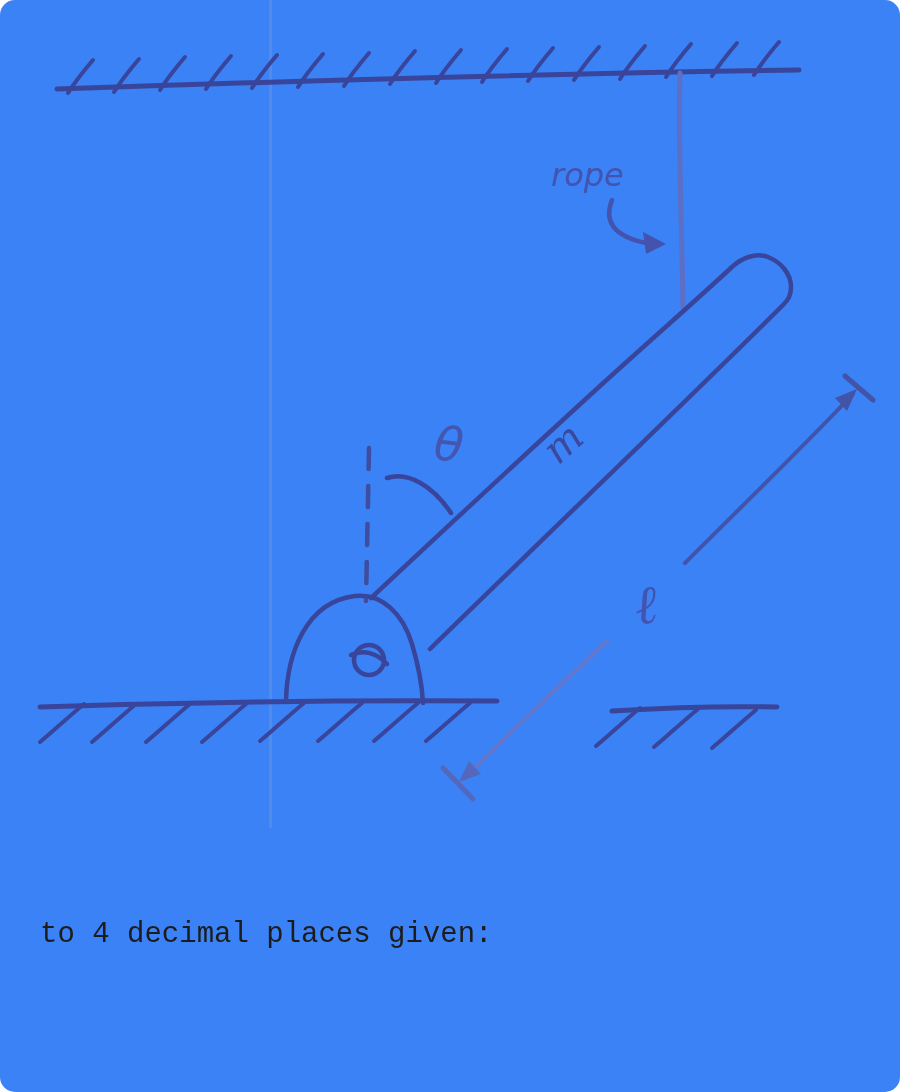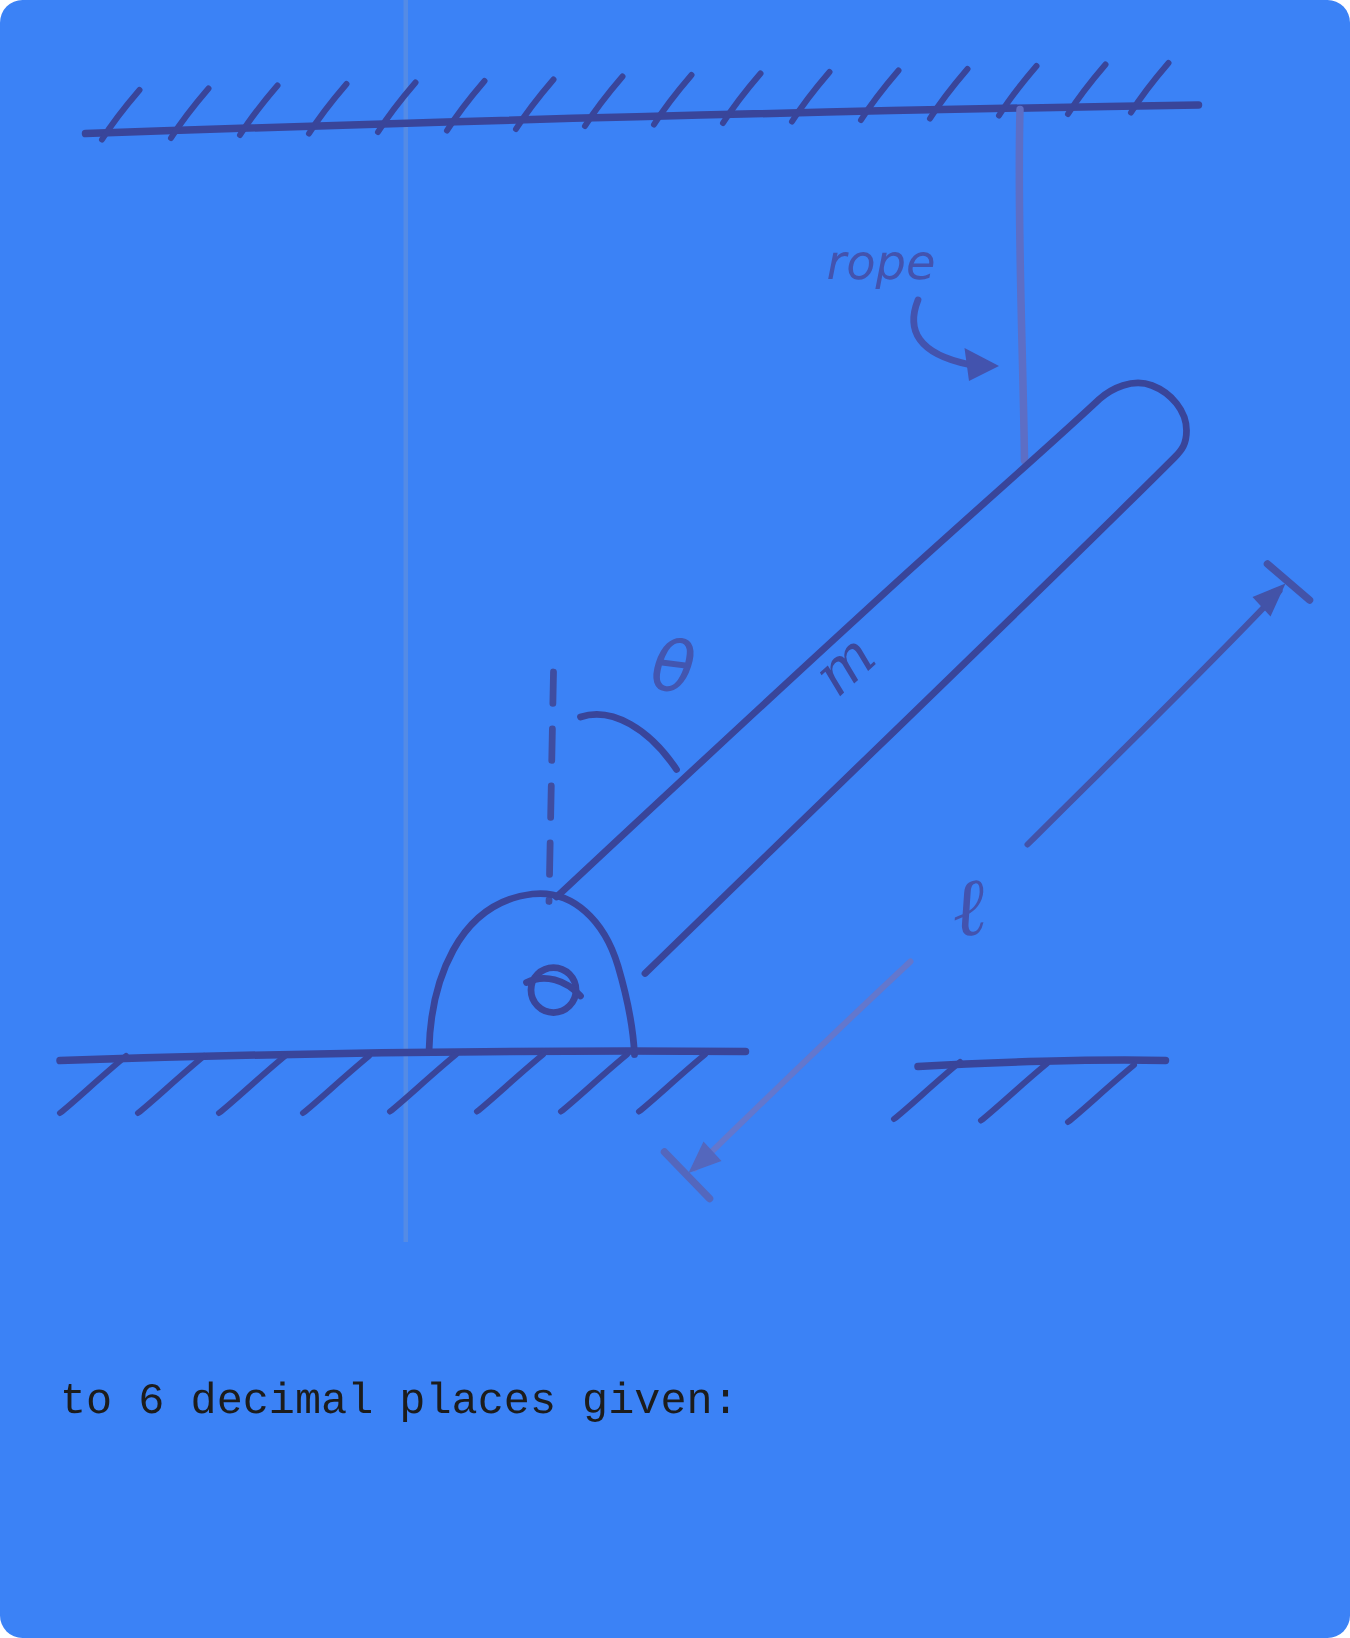--- a/index.html
+++ b/index.html
@@ -130,18 +130,18 @@
       <polygon points="857,389 847,411 835,398" fill="#4353a8" stroke="none"></polygon>
       <path d="M845,376 L873,400" stroke="#4353a8" stroke-width="5"></path>
       <polygon points="459,782 481,774 469,761" fill="#5467bd" stroke="none"></polygon>
       <path d="M443,768 L473,799" stroke="#5467bd" stroke-width="5"></path>
     </g>
 
     <text class="hand-serif" x="634" y="623" font-size="54" fill="#4353ae" transform="rotate(-6 650 600)">ℓ</text>
   </svg>
 
   <div class="problem" style="color:#1c1c1c;">
-    <div>to 6 decimal places given:</div>
+    <div>to 4 decimal places given:</div>
     
     
   </div>
 
 </div>
 
 </body></html>

